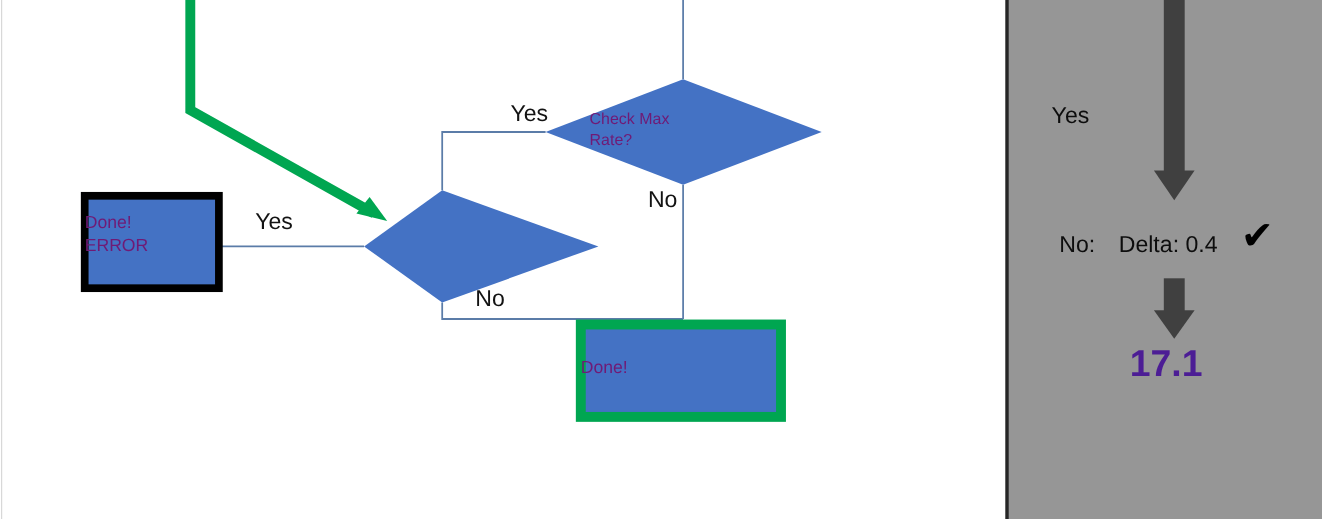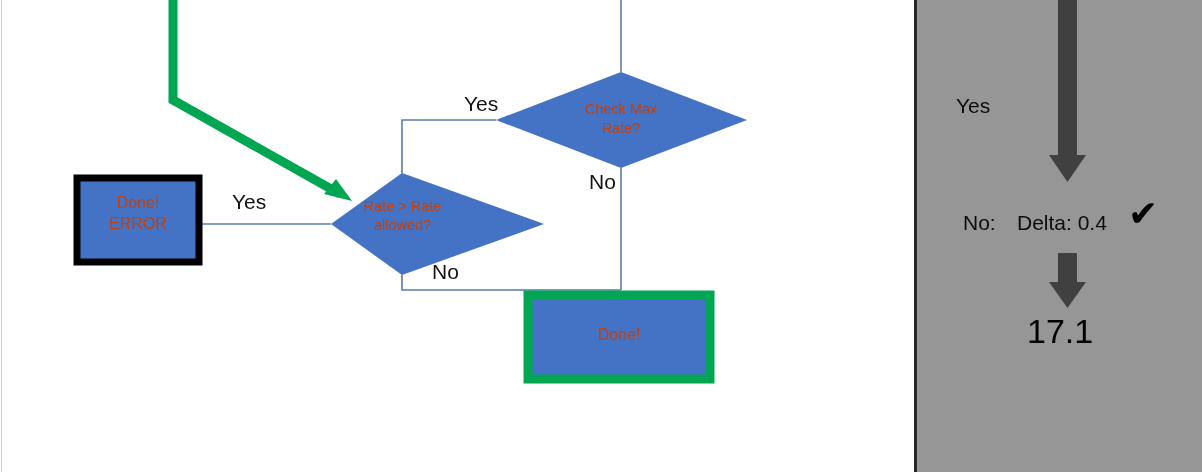--- a/index.html
+++ b/index.html
@@ -31,24 +31,23 @@
     position: absolute;
     left: 0;
     top: 0;
     width: 914px;
     height: 472px;
   }
 
   
   .shape-label {
     position: absolute;
-    color: #c2410c;
+    color: #701a75;
     font-size: 14.5px;
     line-height: 1.28;
-    text-align: center;
     white-space: pre-line;
     pointer-events: none;
   }
   .box-label {
     font-size: 16px;
     line-height: 1.3;
   }
 
   
   .edge-label {
@@ -71,23 +70,23 @@
   }
   .panel-text {
     position: absolute;
     color: #0d0d0d;
     font-size: 21px;
     line-height: 1;
     white-space: nowrap;
   }
   .panel-value {
     position: absolute;
-    color: #000000;
+    color: #4c1d95;
     font-size: 34px;
-    font-weight: normal;
+    font-weight: bold;
     line-height: 1;
     white-space: nowrap;
   }
   .panel-check {
     position: absolute;
     color: #000000;
     font-size: 36px;
     line-height: 1;
   }
   #panel-svg {
@@ -128,22 +127,20 @@
     <path d="M173,-10 L173,100 L340,194" fill="none" stroke="#00a651" stroke-width="9" stroke-linejoin="miter" stroke-linecap="butt"></path>
     <polygon points="352,201 324,194 336,179" fill="#00a651"></polygon>
   </svg>
 
   <div class="shape-label box-label" style="left:77px; top:193px; width:122px;">Done!
 ERROR</div>
 
   <div class="shape-label" style="left:536px; top:100px; width:170px;">Check Max
 Rate?</div>
 
-  <div class="shape-label" style="left:325px; top:197px; width:155px;">Rate &gt; Rate
-allowed?</div>
 
   <div class="shape-label box-label" style="left:528px; top:325px; width:182px;">Done!</div>
 
   <div class="edge-label" style="left:464px; top:93px;">Yes</div>
 
   <div class="edge-label" style="left:589px; top:171px;">No</div>
 
   <div class="edge-label" style="left:232px; top:191px;">Yes</div>
 
   <div class="edge-label" style="left:432px; top:261px;">No</div>

